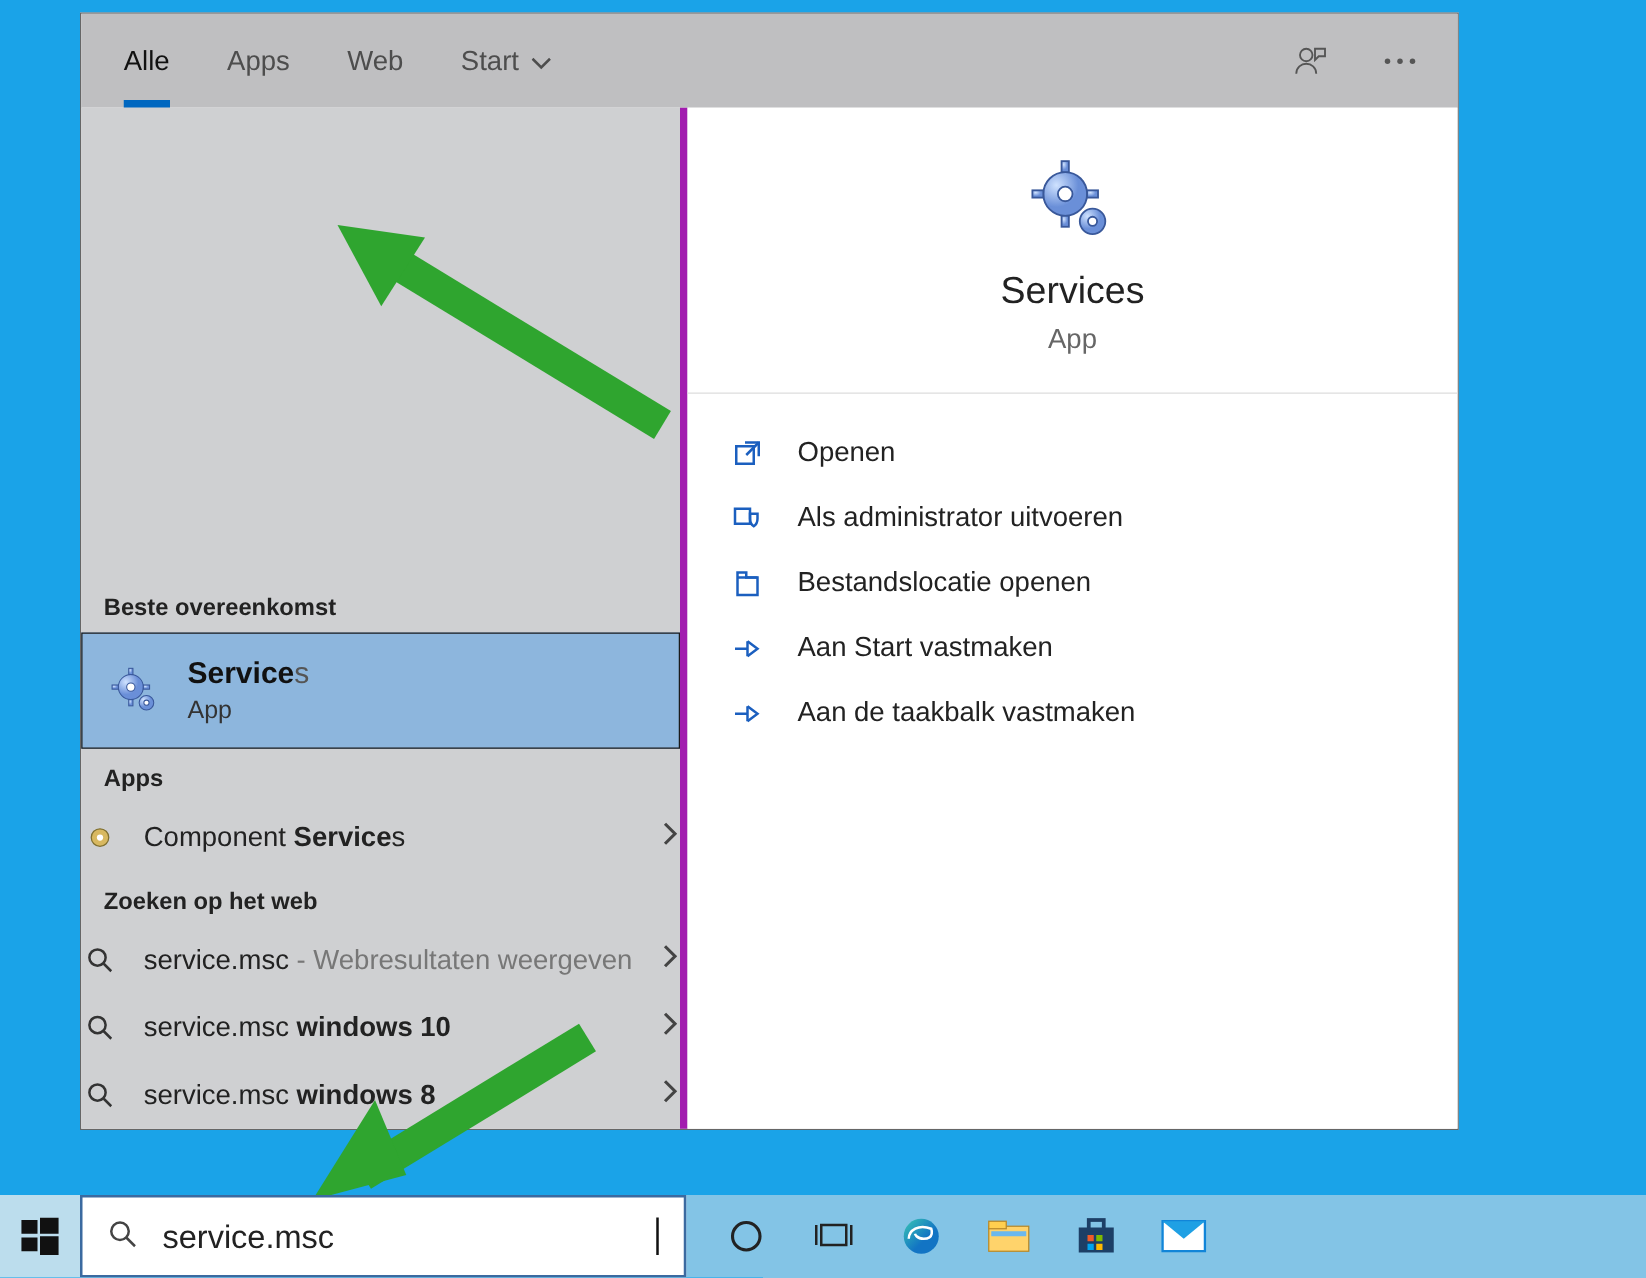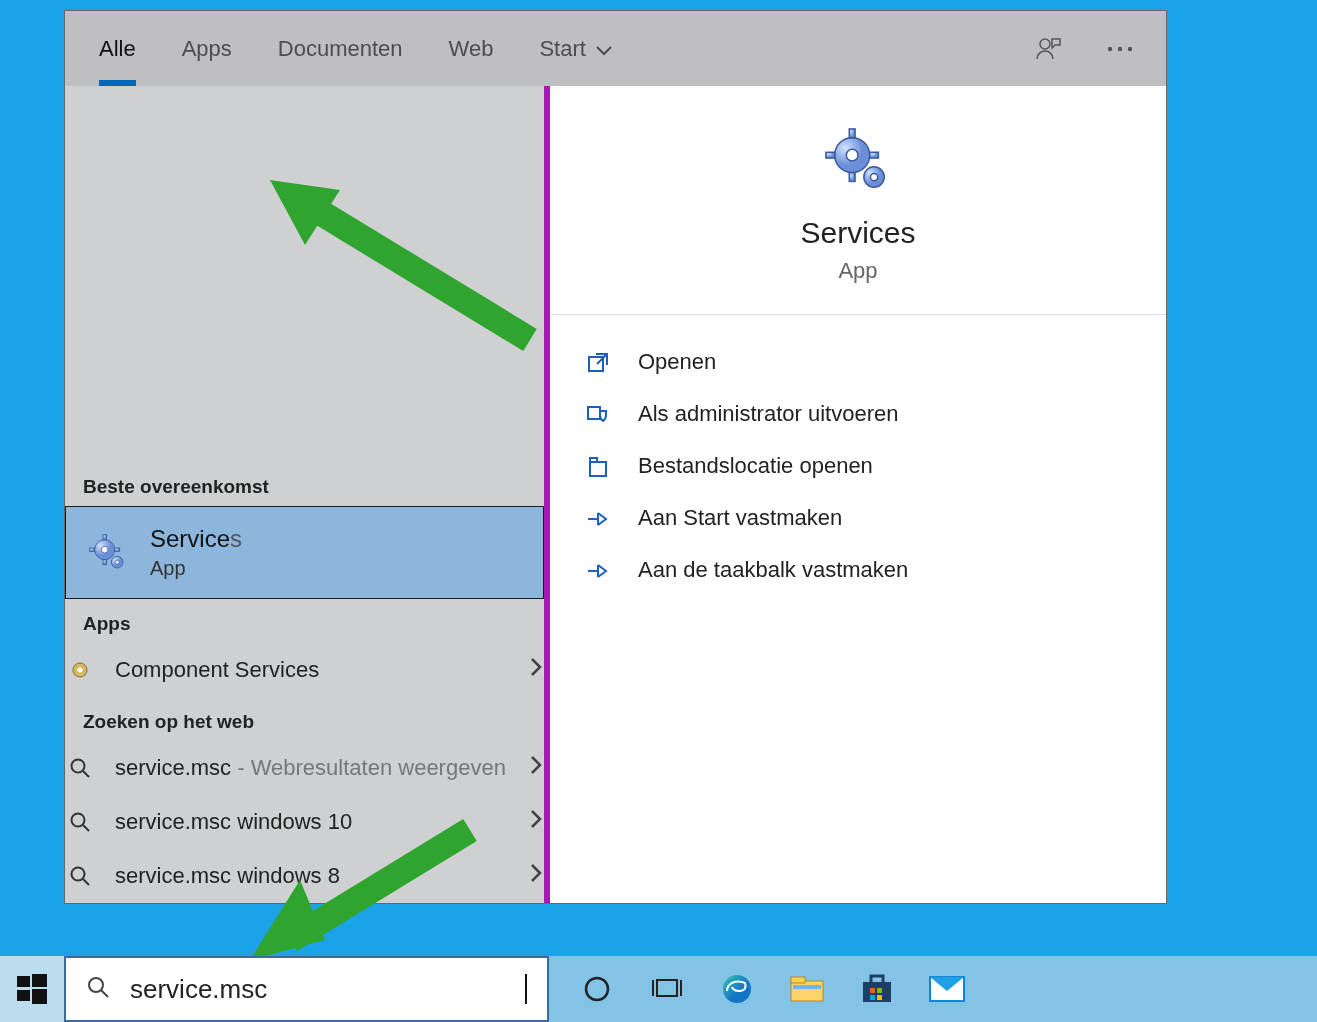--- a/index.html
+++ b/index.html
@@ -41,37 +41,34 @@
   .start { width:64px; height:66px; display:flex; align-items:center; justify-content:center; background:#bcdded; }
   .search-box { width:485px; height:66px; background:#fff; border:2px solid #3b6aa0; display:flex; align-items:center; padding:0 20px; gap:20px; }
   .search-box input { border:none; outline:none; font-size:26px; flex:1; color:#222; background:transparent; }
   .caret { width:2px; height:30px; background:#111; display:inline-block; animation:blink 1s step-end infinite; }
   @keyframes blink { 50% { opacity:0; } }
   .task-icons { display:flex; align-items:center; gap:34px; margin-left:30px; }
   .task-icons .titem { width:36px; height:36px; display:flex; align-items:center; justify-content:center; }
   
   .arrow1 { position:absolute; left:250px; top:160px; pointer-events:none; }
   .arrow2 { position:absolute; left:230px; top:810px; pointer-events:none; }
-  b { font-weight:400; }
+  b { font-weight:700; }
 </style>
 </head>
 <body>
 
 <div class="desktop">
 
   <div class="search-panel">
     <div class="tabs">
       <div class="tab active">
           <span>Alle</span>
         </div>
       <div class="tab">
           <span>Apps</span>
-        </div>
-      <div class="tab">
-          <span>Documenten</span>
         </div>
       <div class="tab">
           <span>Web</span>
         </div>
       <div class="tab">
         <span>Start</span>
         <span class="chev">
           <svg width="16" height="10" viewBox="0 0 16 10">
               <path d="M1 1 L8 8 L15 1" stroke="#4d4d4d" stroke-width="2" fill="none"></path>
             </svg>

